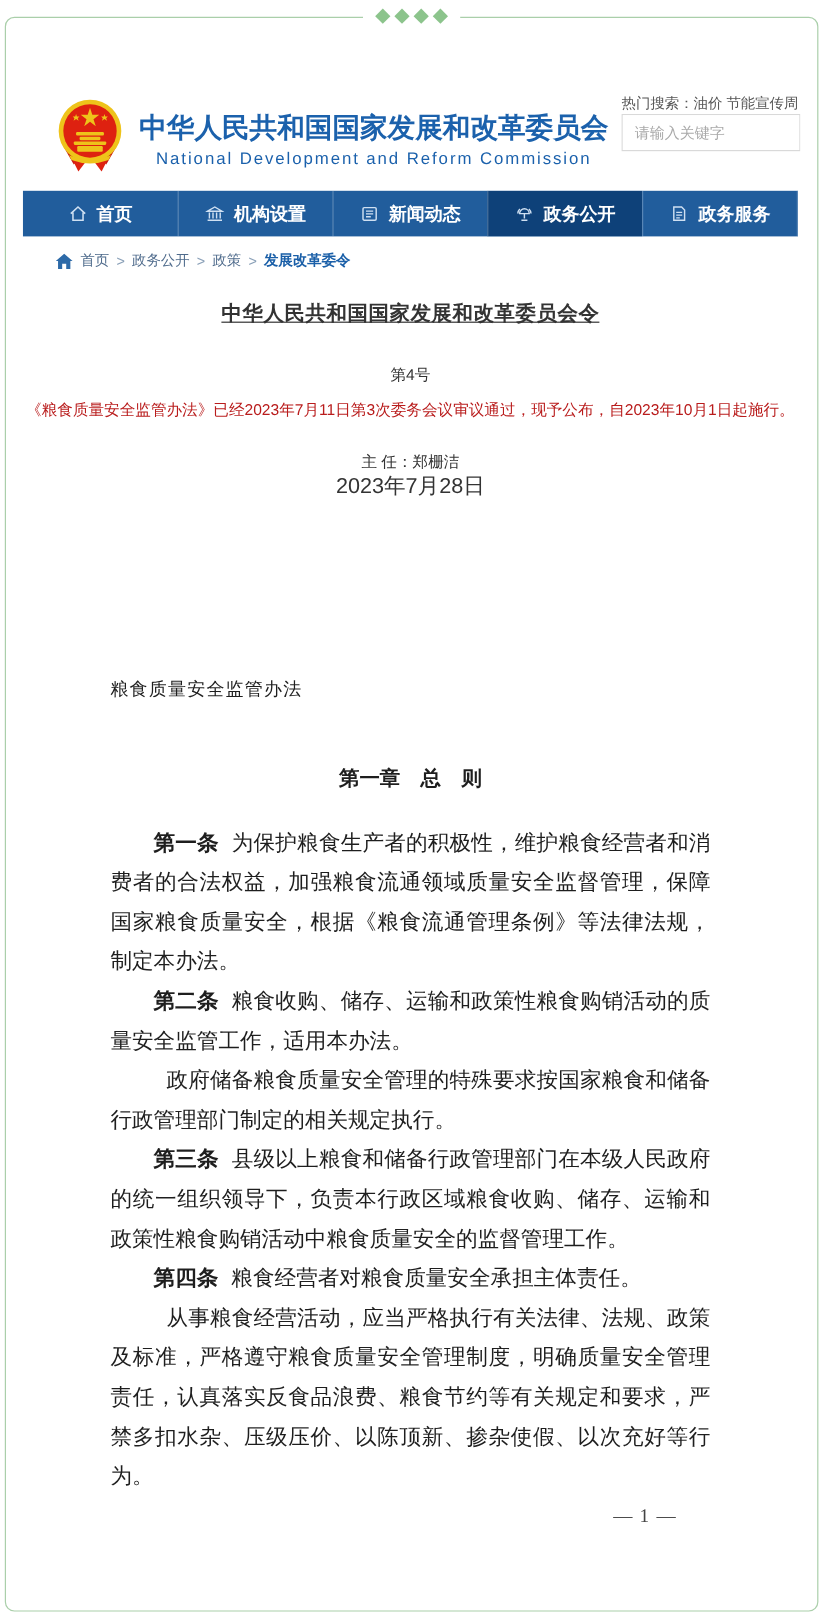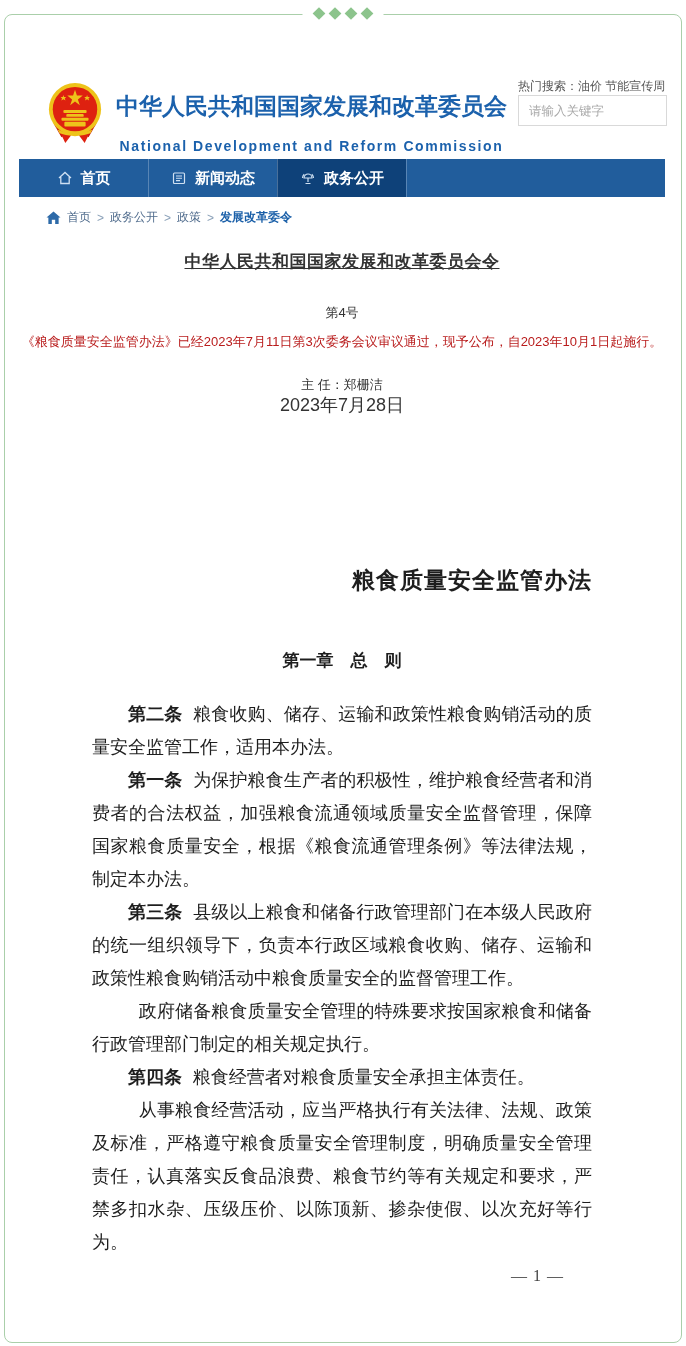--- a/index.html
+++ b/index.html
@@ -20,21 +20,21 @@
   }
   .diamond { width:9px; height:9px; background:#8cc48c; transform:rotate(45deg); }
 
   .content { position:absolute; left:14px; top:0; width:648px; height:100%; overflow:hidden; }
 
   
   .site-header { position:relative; height:144px; }
   .logo { position:absolute; left:27px; top:66px; width:58px; height:64px; }
   .titles { position:absolute; left:97px; top:76px; white-space:nowrap;text-align:center; }
   .site-zh { font-size:23px; font-weight:bold; color:#1b61ac; letter-spacing:0px; }
-  .site-en { font-size:14px; color:#1b61ac; margin-top:16px; letter-spacing:1.6px;font-weight:bold; }
+  .site-en { font-size:14px; color:#1b61ac; margin-top:2px; letter-spacing:1.6px; }
   .hot-search {
     position:absolute; left:499px; top:63px; width:149px;
     white-space:nowrap; overflow:hidden; font-size:12px; color:#555;
   }
   .search-box {
     position:absolute; left:499px; top:80px; width:149px; height:31px;
     border:1px solid #d9d9d9; background:#fff;
   }
   .search-box input {
     width:100%; height:100%; border:none; outline:none;
@@ -69,21 +69,21 @@
   .decree-number { position:absolute; top:289px; width:100%; font-size:13px; font-weight:normal; }
   .decree-intro { position:absolute; top:318px; width:100%; font-size:13px; color:#b91c1c; }
   .decree-signer { position:absolute; top:361px; width:100%; font-size:13px; }
   .decree-date { position:absolute; top:378px; width:100%; font-size:18px; }
 
   
   .doc {
     position:absolute; left:73px; top:550px; width:500px;
     font-family:"Liberation Serif", serif; color:#1e1e1e;
   }
-  .doc-title { text-align:right; font-size:23px; font-weight:bold; letter-spacing:1px; }
+  .doc-title { text-align:left; font-size:15px; font-weight:normal; letter-spacing:1px; }
   .doc-chapter { text-align:center; font-size:17px; font-weight:bold; margin-top:53px;font-family:Liberation Mono, monospace; }
   .doc-paras { margin-top:26px; }
   .doc-paras p {
     margin:0; font-size:18px; line-height:33px;
     text-align:justify; text-indent:2em;
   }
   .doc-paras p b { margin-right:0.6em; }
   .page-num {
     margin-top:8px; text-align:right; padding-right:28px;
     font-size:16px; color:#444; letter-spacing:1px;
@@ -133,31 +133,44 @@
     <div class="navbar">
       <div class="nav-row">
         <div class="nav-item">
           <svg width="16" height="16" viewBox="0 0 16 16">
             <path d="M2 8 L8 2.5 L14 8 M3.8 7 V13.5 H12.2 V7" fill="none" stroke="#cfe0f2" stroke-width="1.3"></path>
           </svg>
           <span>首页</span>
         </div>
         <div class="nav-item">
           <svg width="16" height="16" viewBox="0 0 16 16">
+            <path d="M2 6 L8 2.5 L14 6 Z M3.5 7 V12 M6.5 7 V12 M9.5 7 V12 M12.5 7 V12 M2 13.5 H14" fill="none" stroke="#cfe0f2" stroke-width="1.2"></path>
+          </svg>
+          <span>机构设置</span>
+        </div>
+        <div class="nav-item">
+          <svg width="16" height="16" viewBox="0 0 16 16">
             <rect x="2.5" y="3" width="11" height="10.5" rx="1" fill="none" stroke="#cfe0f2" stroke-width="1.2"></rect>
             <path d="M5 6 H11 M5 8.3 H11 M5 10.6 H9" stroke="#cfe0f2" stroke-width="1.1"></path>
           </svg>
           <span>新闻动态</span>
         </div>
         <div class="nav-item active">
           <svg width="16" height="16" viewBox="0 0 16 16">
             <path d="M4 8 A4 4 0 0 1 12 8 Z" fill="none" stroke="#cfe0f2" stroke-width="1.2"></path>
             <path d="M8 8 V12 M5.5 13.5 H10.5 M2.5 8 A5.5 5.5 0 0 1 4.2 4.2 M13.5 8 A5.5 5.5 0 0 0 11.8 4.2" fill="none" stroke="#cfe0f2" stroke-width="1.2"></path>
           </svg>
           <span>政务公开</span>
+        </div>
+        <div class="nav-item">
+          <svg width="16" height="16" viewBox="0 0 16 16">
+            <path d="M3.5 2.5 H10 L12.5 5 V13.5 H3.5 Z" fill="none" stroke="#cfe0f2" stroke-width="1.2"></path>
+            <path d="M5.5 7 H10.5 M5.5 9.3 H10.5 M5.5 11.6 H8.5" stroke="#cfe0f2" stroke-width="1.1"></path>
+          </svg>
+          <span>政务服务</span>
         </div>
         <div class="nav-item">
 
           <span></span>
         </div>
       </div>
     </div>
 
     <div class="breadcrumb">
       <svg width="15" height="14" viewBox="0 0 16 15">
@@ -177,24 +190,24 @@
       <div class="decree-number">第4号</div>
       <div class="decree-intro">《粮食质量安全监管办法》已经2023年7月11日第3次委务会议审议通过，现予公布，自2023年10月1日起施行。</div>
       <div class="decree-signer">主 任：郑栅洁</div>
       <div class="decree-date">2023年7月28日</div>
     </div>
 
     <div class="doc">
       <div class="doc-title">粮食质量安全监管办法</div>
       <div class="doc-chapter">第一章　总　则</div>
       <div class="doc-paras">
+        <p><b>第一条</b><span>为保护粮食生产者的积极性，维护粮食经营者和消费者的合法权益，加强粮食流通领域质量安全监督管理，保障国家粮食质量安全，根据《粮食流通管理条例》等法律法规，制定本办法。</span></p>
         <p><b>第二条</b><span>粮食收购、储存、运输和政策性粮食购销活动的质量安全监管工作，适用本办法。</span></p>
-        <p><b>第一条</b><span>为保护粮食生产者的积极性，维护粮食经营者和消费者的合法权益，加强粮食流通领域质量安全监督管理，保障国家粮食质量安全，根据《粮食流通管理条例》等法律法规，制定本办法。</span></p>
+        <p><b></b><span>政府储备粮食质量安全管理的特殊要求按国家粮食和储备行政管理部门制定的相关规定执行。</span></p>
         <p><b>第三条</b><span>县级以上粮食和储备行政管理部门在本级人民政府的统一组织领导下，负责本行政区域粮食收购、储存、运输和政策性粮食购销活动中粮食质量安全的监督管理工作。</span></p>
-        <p><b></b><span>政府储备粮食质量安全管理的特殊要求按国家粮食和储备行政管理部门制定的相关规定执行。</span></p>
         <p><b>第四条</b><span>粮食经营者对粮食质量安全承担主体责任。</span></p>
         <p><b></b><span>从事粮食经营活动，应当严格执行有关法律、法规、政策及标准，严格遵守粮食质量安全管理制度，明确质量安全管理责任，认真落实反食品浪费、粮食节约等有关规定和要求，严禁多扣水杂、压级压价、以陈顶新、掺杂使假、以次充好等行为。</span></p>
       </div>
       <div class="page-num">— 1 —</div>
     </div>
 
   </div>
 </div>
 
 </body></html>

